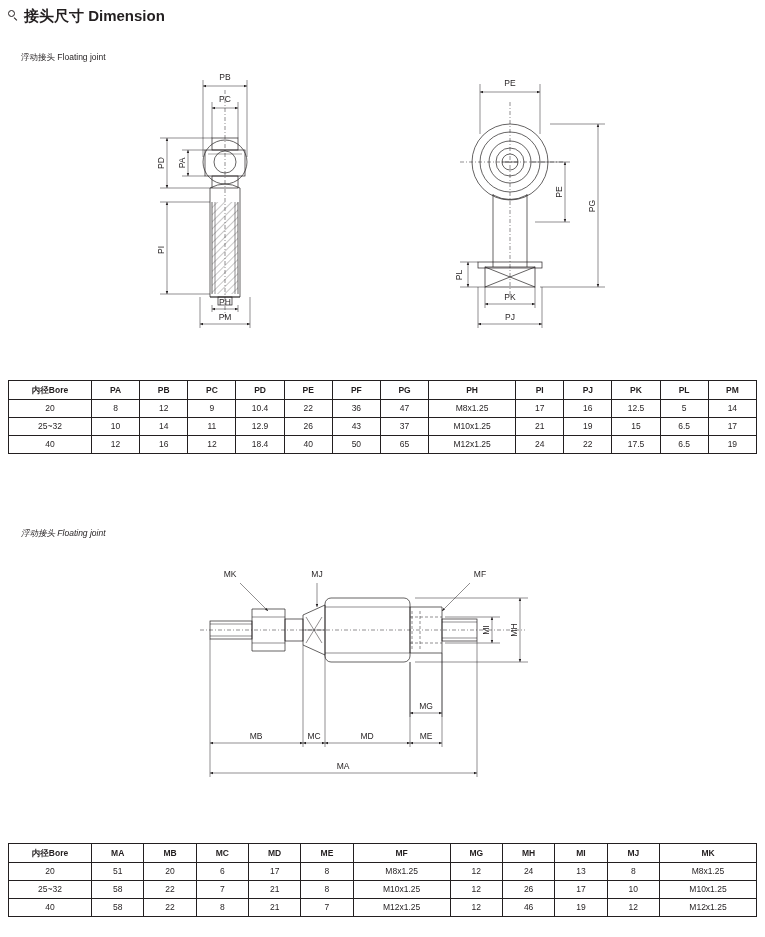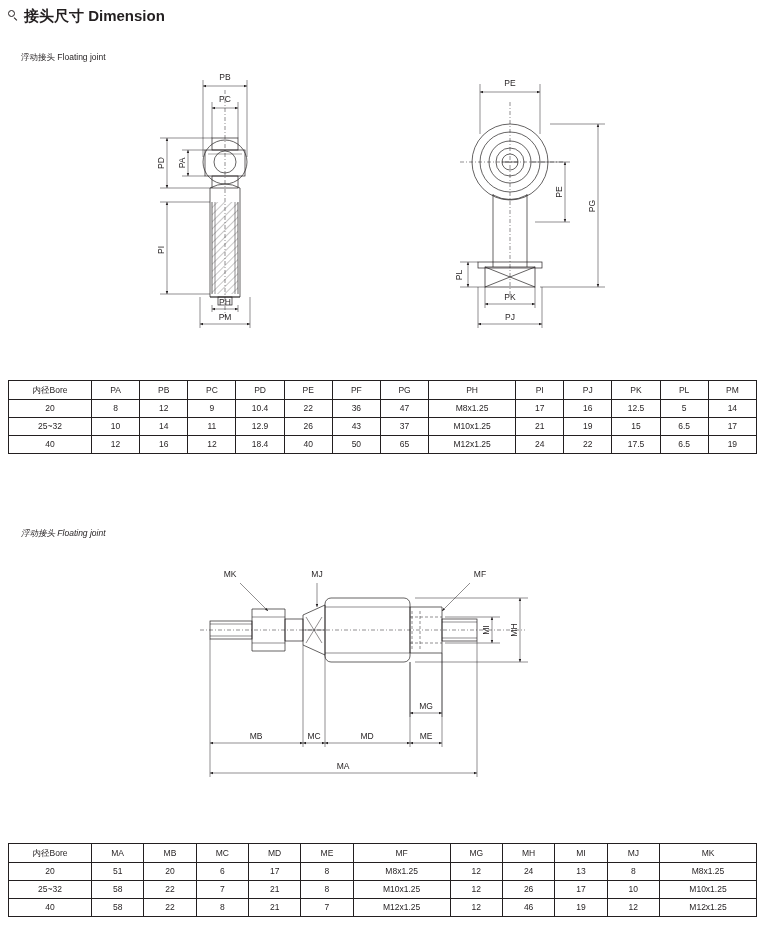--- a/index.html
+++ b/index.html
@@ -88,21 +88,21 @@
   table.dim-table td, table.dim-table th {
     border: 1px solid #231f20;
     text-align: center;
     height: 17px;
     padding: 0;
     font-weight: normal;
     color: #231f20;
     line-height: 15px;
   }
   table.dim-table th {
-    font-weight: normal;
+    font-weight: bold;
     height: 18px;
     margin-top: 28px;
   }
   #table-elbow {
     left: 8px;
     top: 380px;
     width: 749px;
   }
   #table-float {
     left: 8px;

